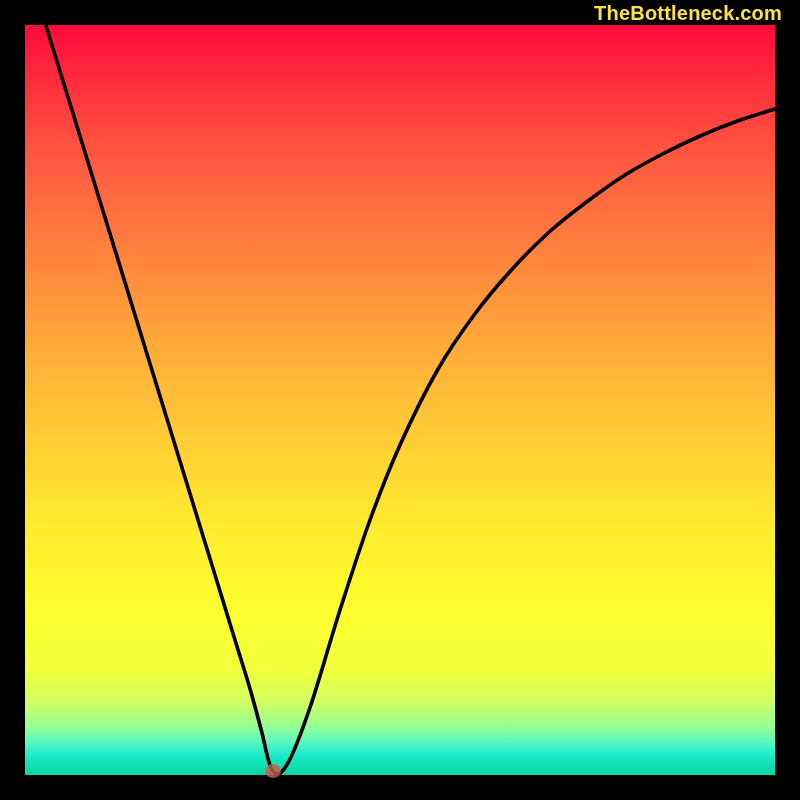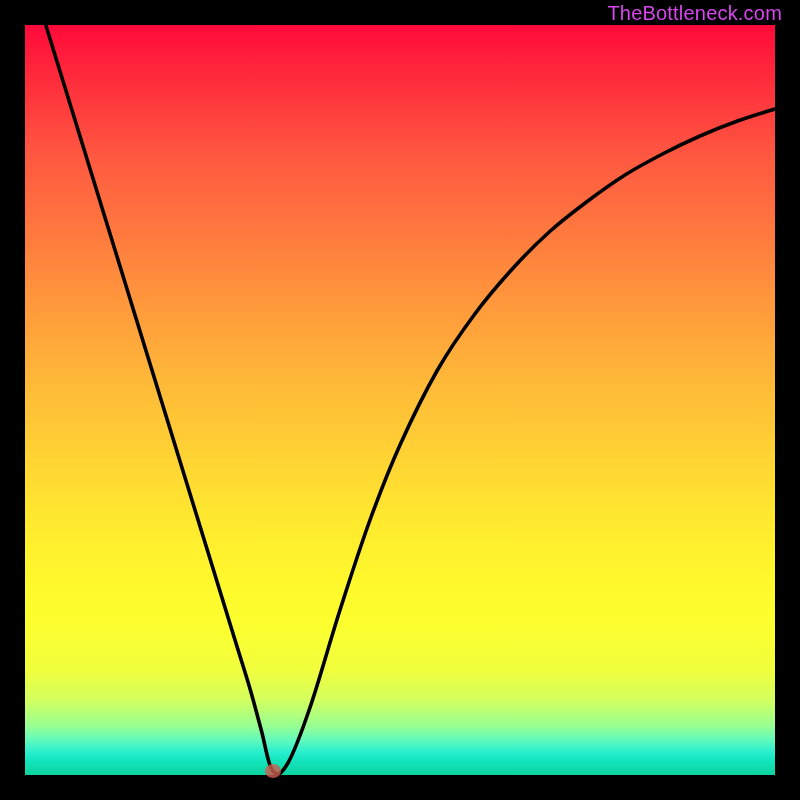--- a/index.html
+++ b/index.html
@@ -14,23 +14,23 @@
   .frame {
     position: relative;
     width: 800px;
     height: 800px;
     background: #000;
   }
   .watermark {
     position: absolute;
     top: 2px;
     right: 18px;
-    color: #d946ef;
+    color: #fde047;
     font-size: 20px;
-    font-weight: 400;
+    font-weight: 700;
     letter-spacing: 0.2px;
   }
   .plot {
     position: absolute;
     left: 25px;
     top: 25px;
     width: 750px;
     height: 750px;
     background: linear-gradient(to bottom,
       #ff0a3a 0%,

